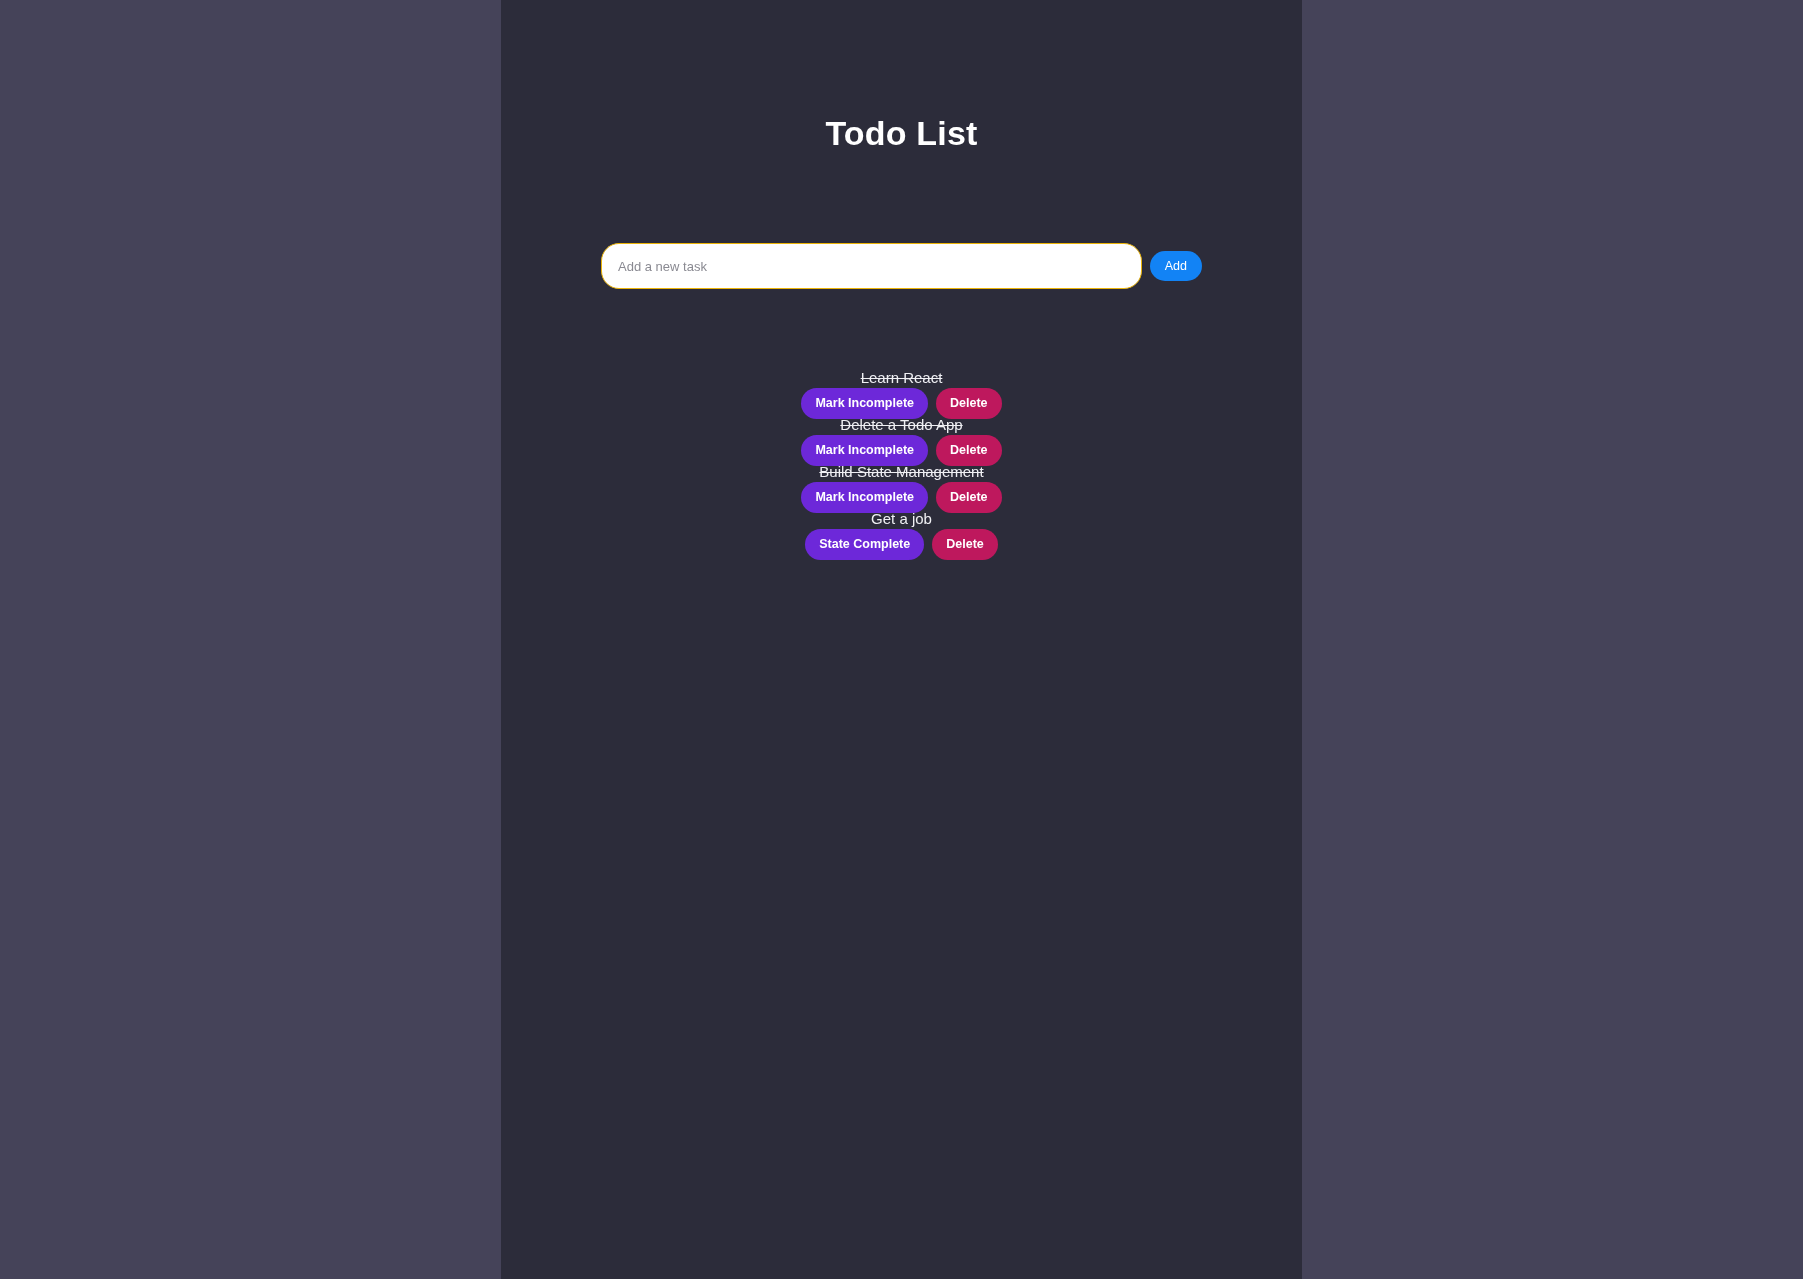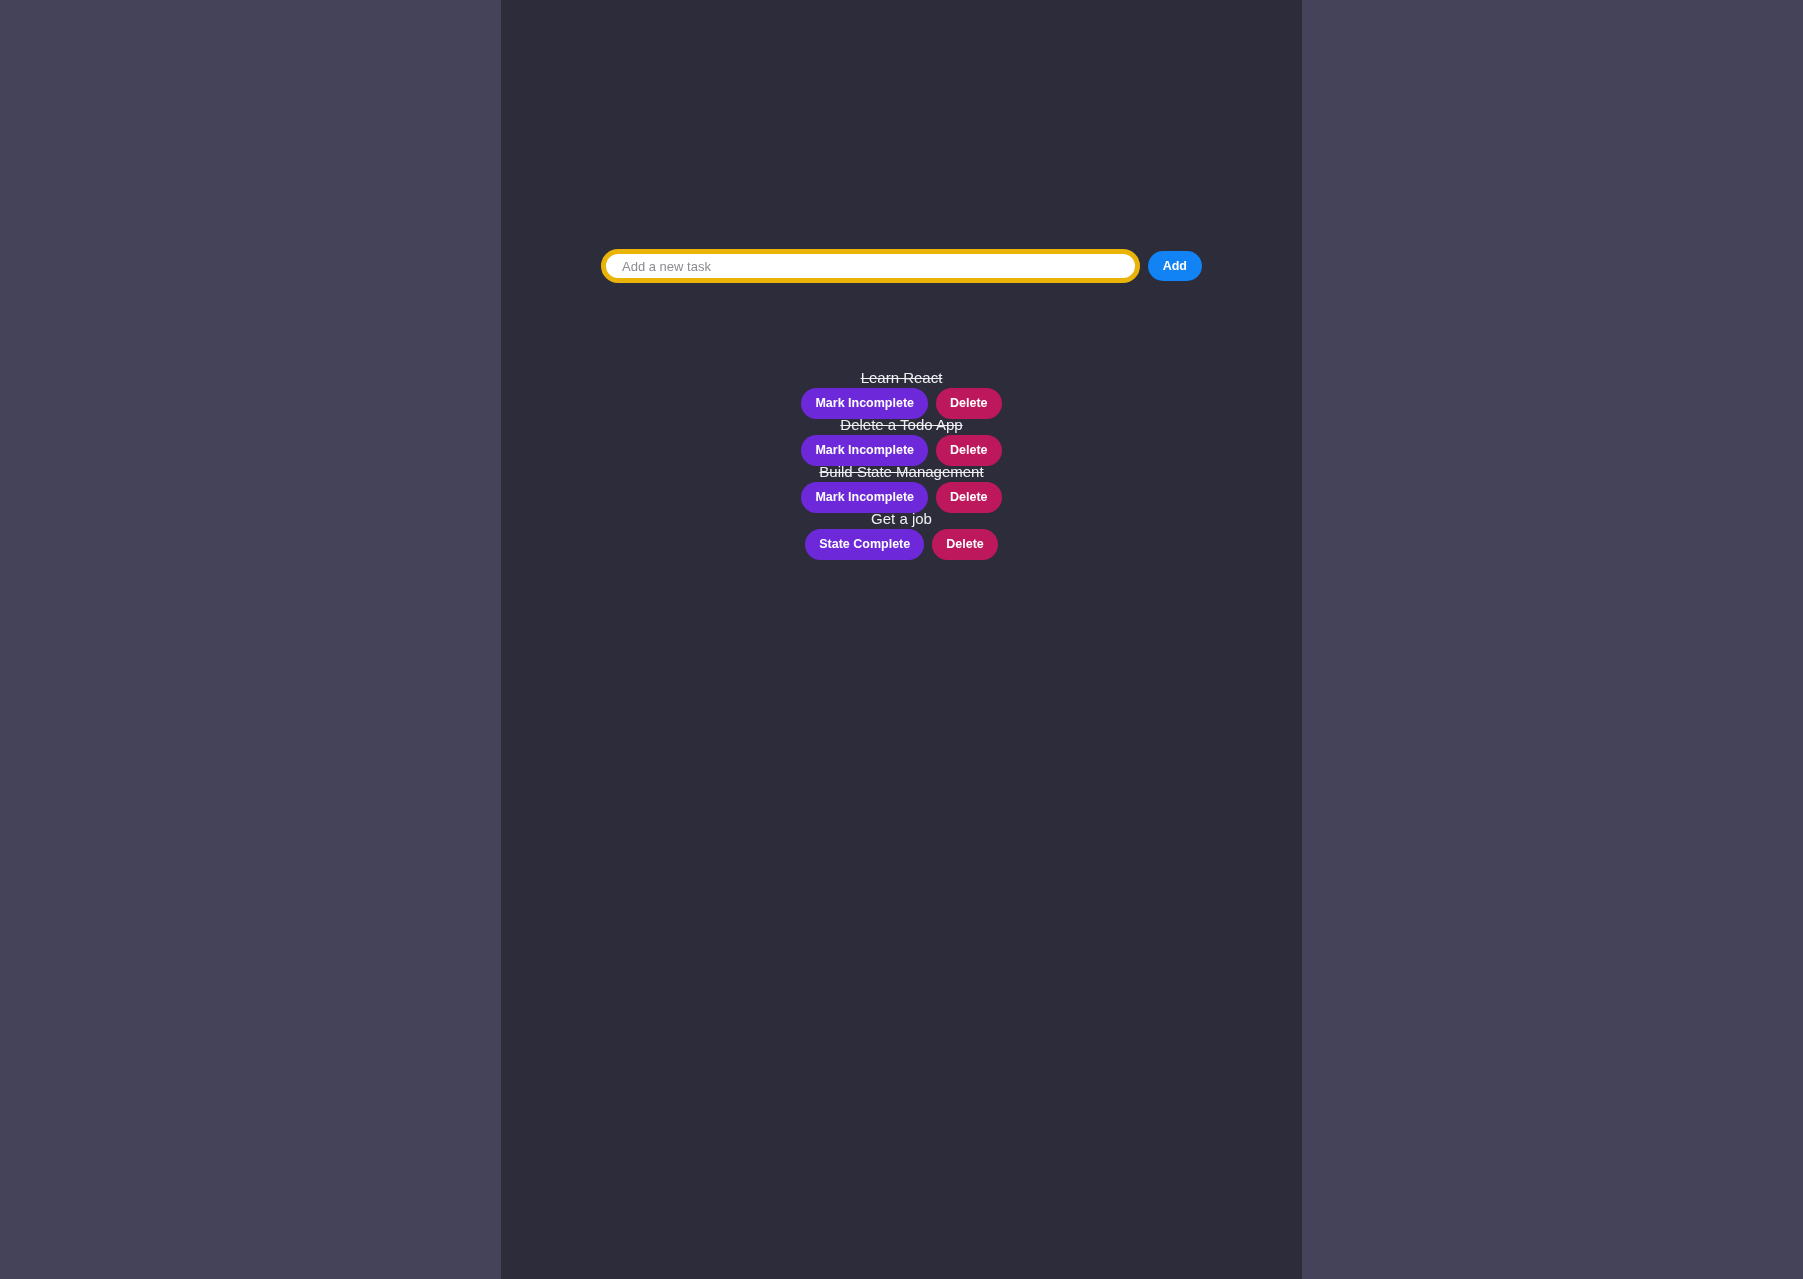--- a/index.html
+++ b/index.html
@@ -46,23 +46,23 @@
     left: 100px;
     width: 601px;
     height: 34px;
     display: flex;
     align-items: center;
     gap: 8px;
   }
 
   .task-input {
     flex: 1 1 auto;
-    height: 34px;
+    height: 46px;
     box-sizing: border-box;
-    border: 5px solid #eab308;
+    border: 1px solid #eab308;
     border-radius: 18px;
     background: #ffffff;
     color: #222222;
     font-family: "Liberation Sans", sans-serif;
     font-size: 13px;
     padding: 0 16px;
     outline: none;
   }
   .task-input::placeholder {
     color: #8a8a92;
@@ -72,21 +72,21 @@
   .add-button {
     flex: 0 0 auto;
     height: 30px;
     padding: 0 15px;
     border: none;
     border-radius: 15px;
     background: #1283f5;
     color: #ffffff;
     font-family: "Liberation Sans", sans-serif;
     font-size: 12.5px;
-    font-weight: bold;
+    font-weight: normal;
     cursor: pointer;
     line-height: 30px;
   }
 
   .todo-list {
     position: absolute;
     top: 368px;
     left: 100px;
     width: 601px;
     list-style: none;
@@ -148,20 +148,21 @@
     cursor: pointer;
     white-space: nowrap;
     line-height: 31px;
   }
 </style>
 </head>
 <body>
 
 <div class="app-container">
 
+  <h1 class="page-title">Todo List</h1>
 
   <form class="add-form">
     <input class="task-input" type="text" placeholder="Add a new task" value="" style="">
     <button class="add-button" type="submit">Add</button>
   </form>
 
   <ul class="todo-list">
       <li class="todo-item completed">
         <span class="todo-text">Learn React</span>
         <div class="todo-actions">

